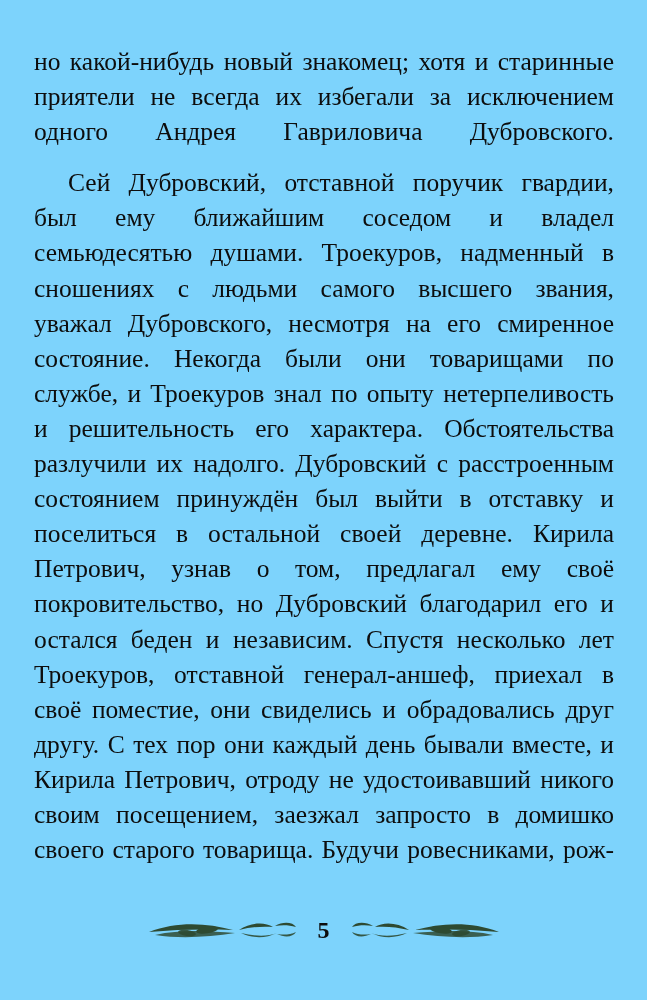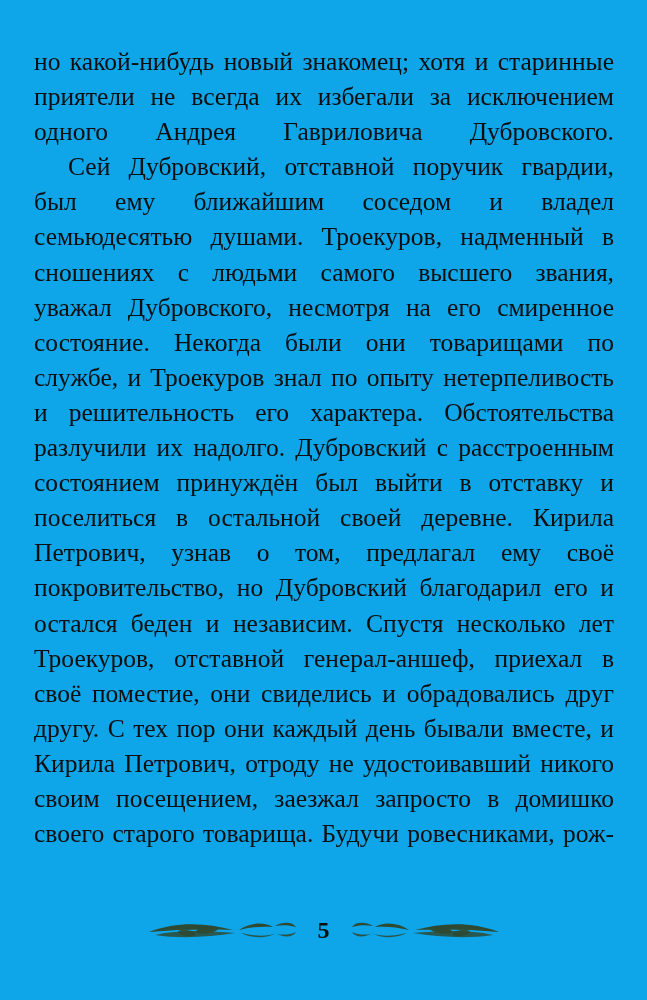--- a/index.html
+++ b/index.html
@@ -14,40 +14,40 @@
     overflow: hidden;
     font-family: "Liberation Serif", serif;
     color: #111111;
   }
   .page {
     position: absolute;
     left: 0;
     top: 0;
     width: 647px;
     height: 1000px;
-    background: #0ea5e9;
+    background: #7dd3fc;
   }
   .text-block {
     position: absolute;
     left: 34px;
     top: 44px;
     width: 580px;
   }
   .para {
     margin: 0;
     text-align: justify;
     text-justify: inter-word;
     font-size: 25.5px;
     line-height: 35.1px;
     letter-spacing: 0px;
     word-spacing: 0.5px;
     color: #0d0d0d;
   }
   .para + .para {
-    margin-top: 0;
+    margin-top: 16px;
   }
   .para.indent {
     text-indent: 34px;
   }
   
   .para.cont {
     text-align-last: justify;
   }
   .footer {
     position: absolute;

